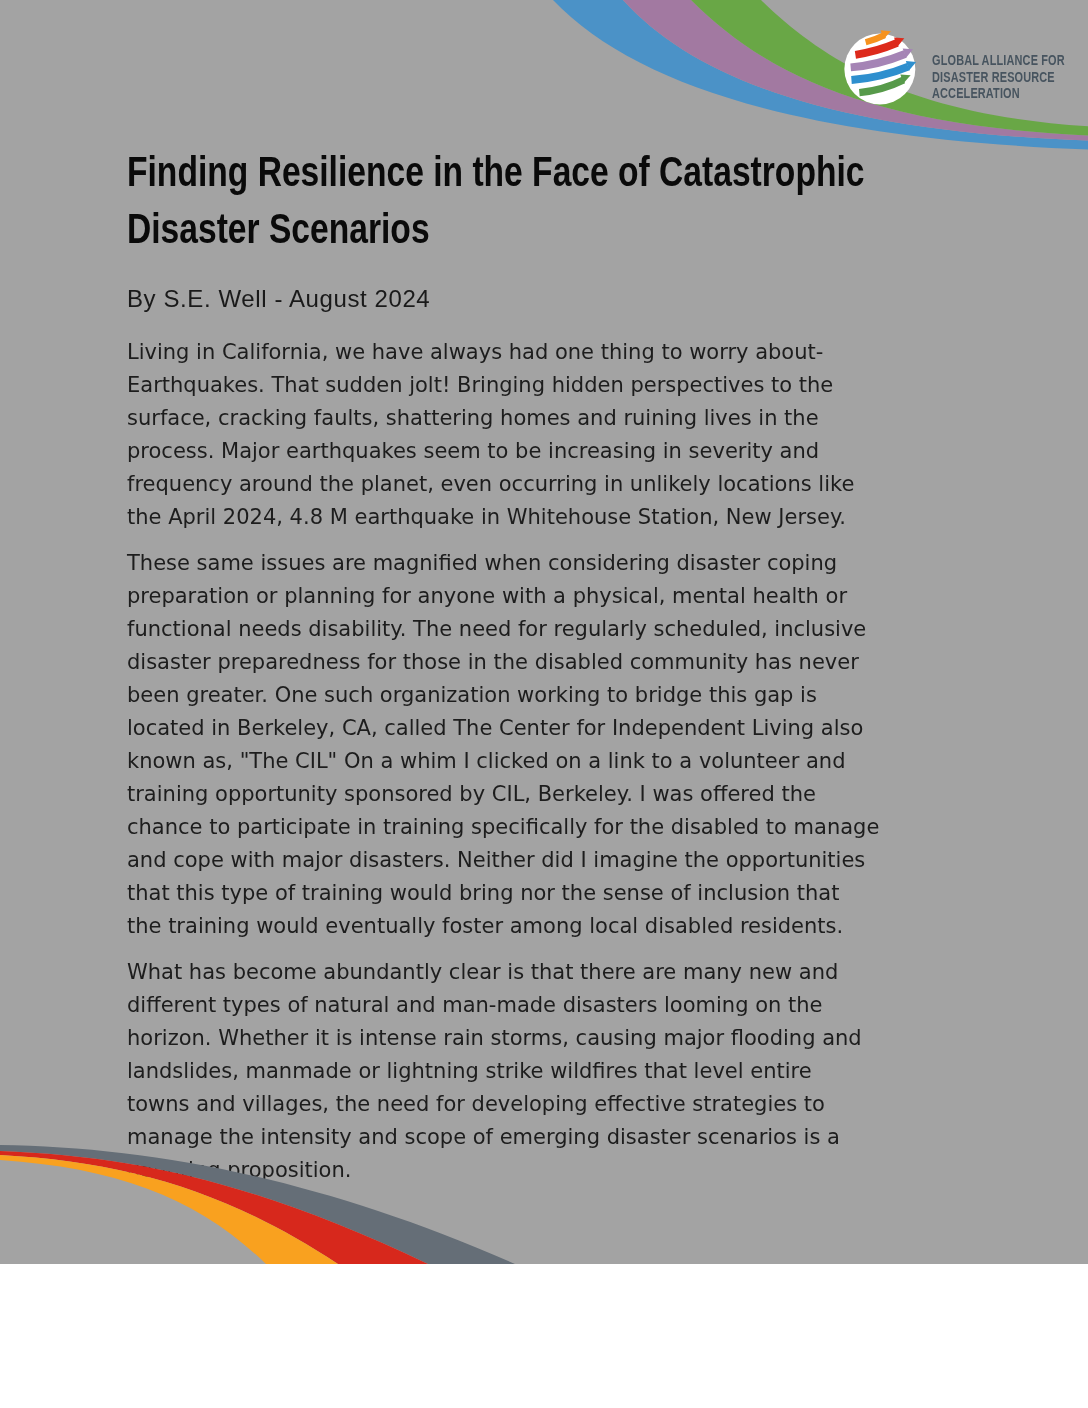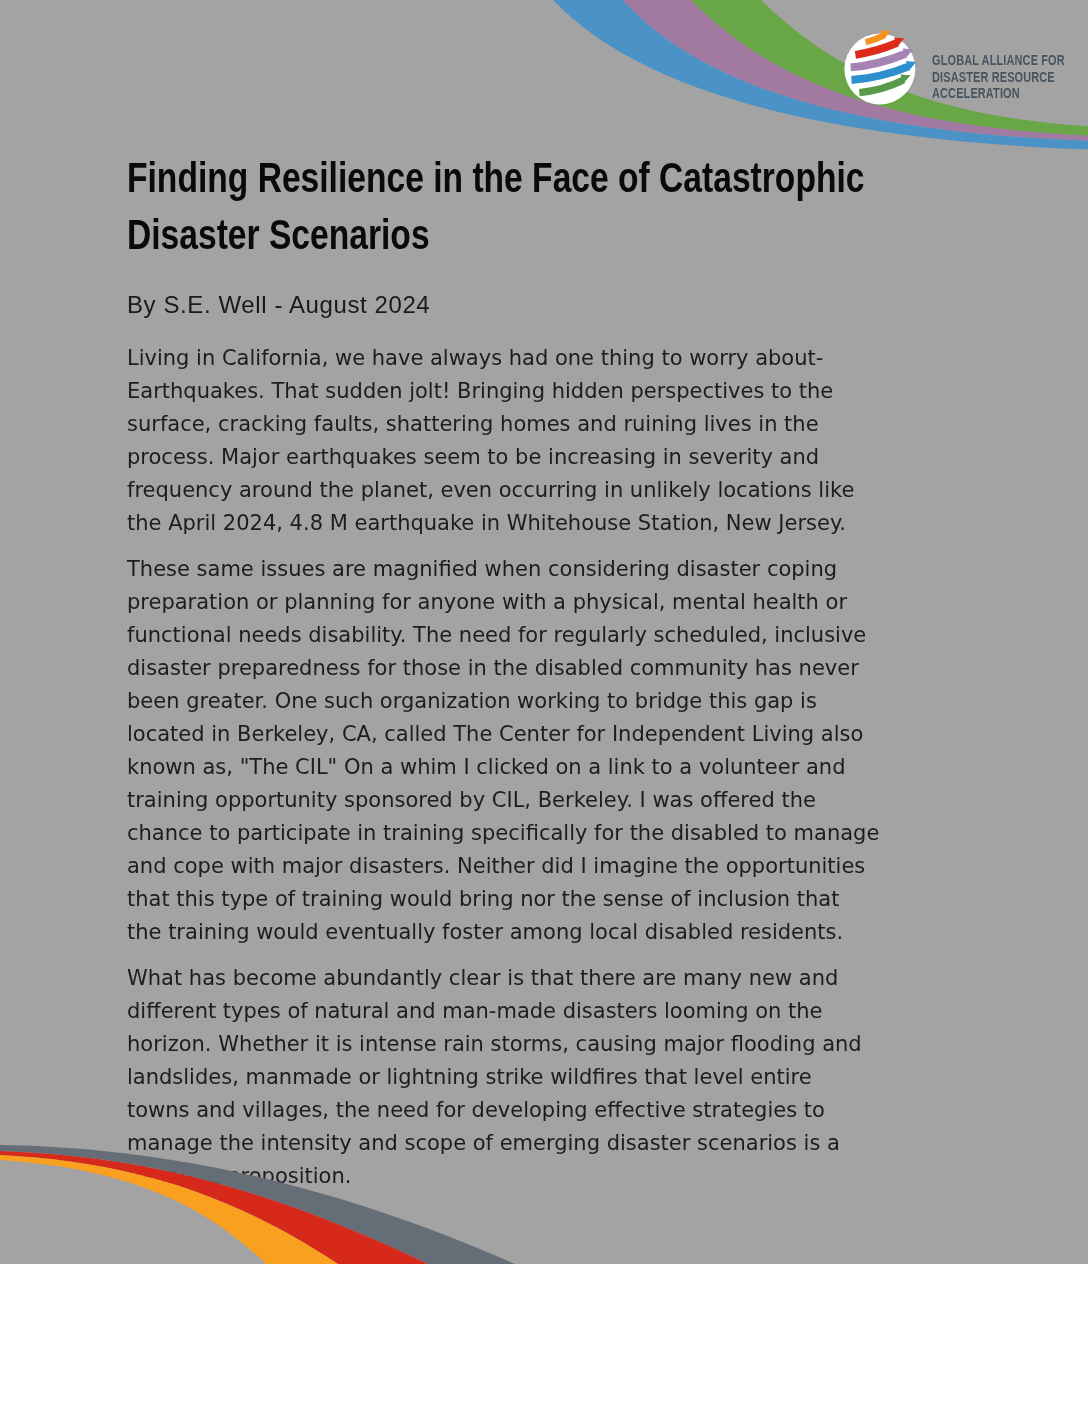--- a/index.html
+++ b/index.html
@@ -18,21 +18,21 @@
   .logo-globe { width:80px; height:82px; }
   .logo-text {
     margin-top:24px;
     font-family:"Liberation Sans", sans-serif;
     font-weight:700; font-size:14px; line-height:16.5px;
     letter-spacing:0.2px; color:#47545f;
     transform:scaleX(0.78); transform-origin:left top; white-space:nowrap;
   }
 
   
-  .content { position:absolute; left:127px; top:149px; width:850px; }
+  .content { position:absolute; left:127px; top:143px; width:850px; }
   .title {
     margin:0; width:1100px;
     font-family:"Liberation Sans", sans-serif;
     font-weight:700; font-size:42px; line-height:57px; color:#0a0a0a;
     white-space:pre-line;
     transform:scaleX(0.8); transform-origin:left top;
   }
   .byline {
     margin:28px 0 23px 0;
     font-family:"Liberation Sans", sans-serif;

